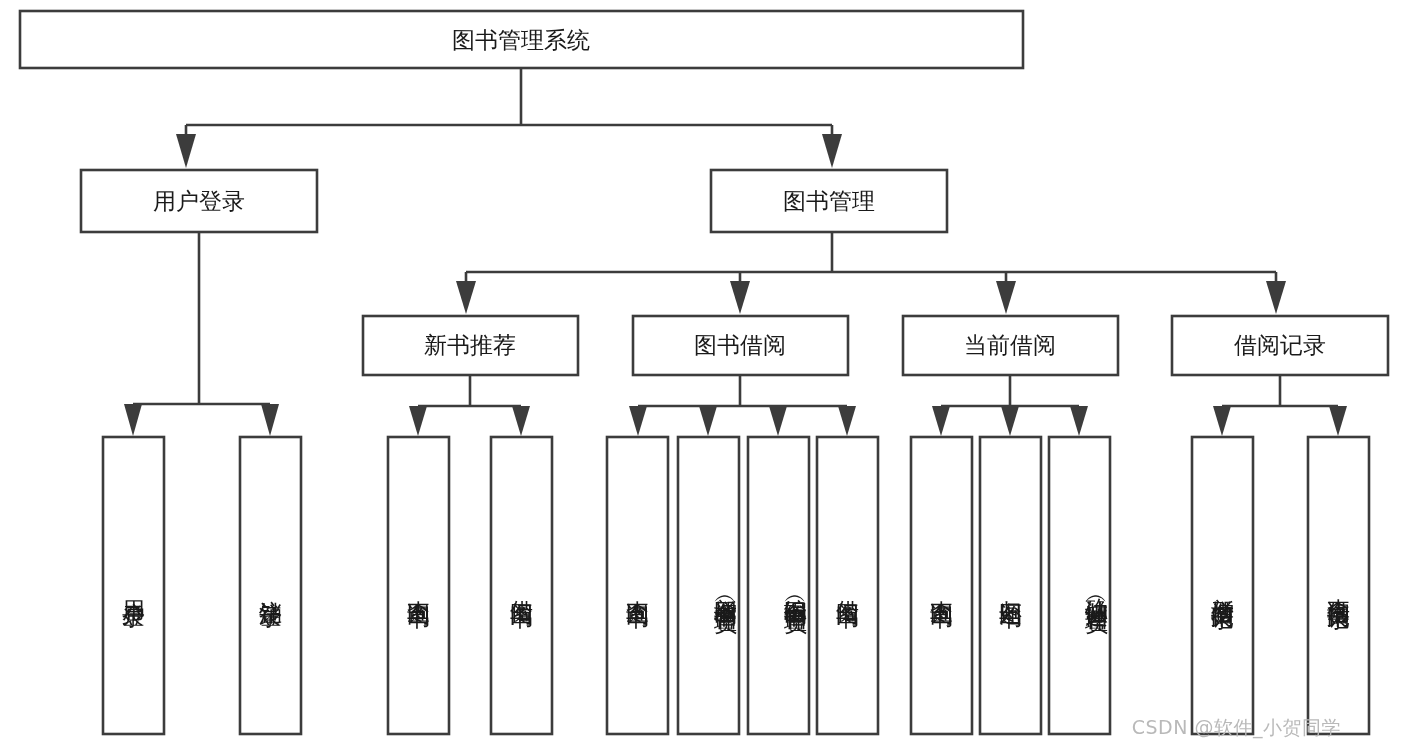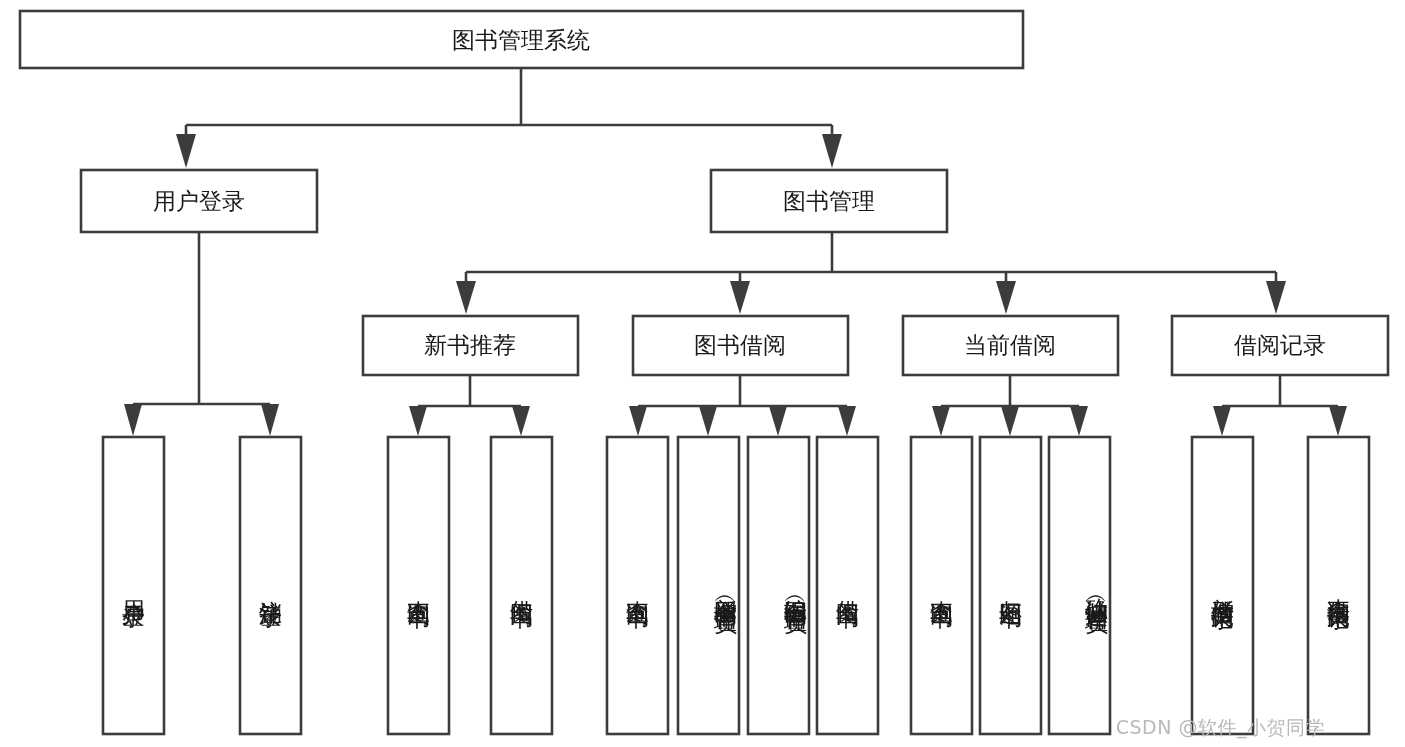--- a/index.html
+++ b/index.html
@@ -11,20 +11,21 @@
     width: 1405px;
     height: 747px;
     font-family: "DejaVu Sans", "Liberation Sans", sans-serif;
     overflow: hidden;
     position: relative;
   }
   #diagram-root {
     position: relative;
     width: 1337px;
     height: 747px;
+    padding-left: 16px;
   }
   svg.diagram-svg {
     position: absolute;
     left: 0;
     top: 0;
     width: 1405px;
     height: 747px;
     display: block;
   }
   .node-box {

